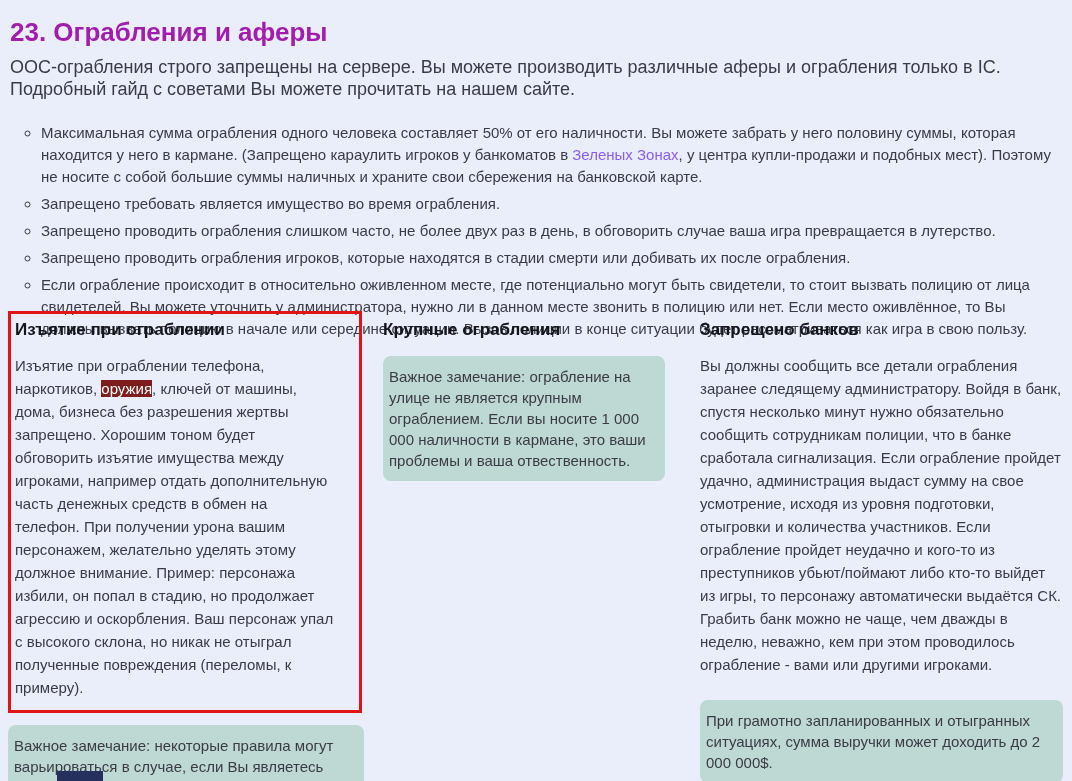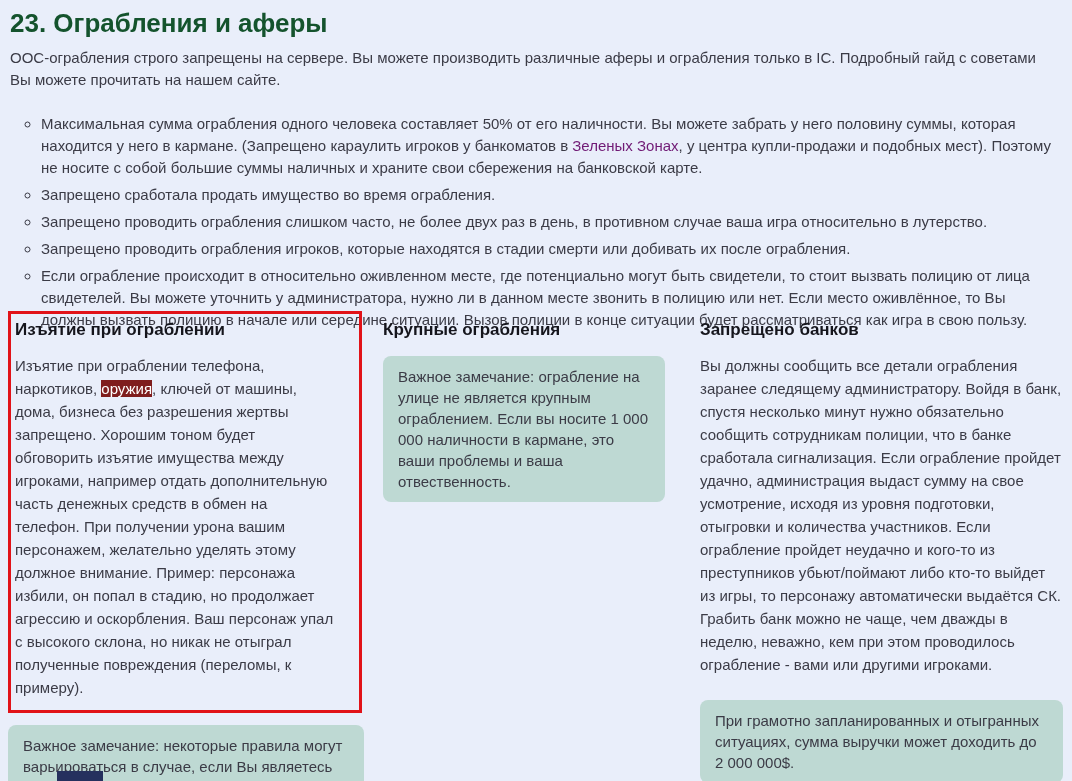--- a/index.html
+++ b/index.html
@@ -7,37 +7,37 @@
     width: 1072px; height: 781px;
     background: #e9eefa;
     font-family: "Liberation Sans", sans-serif;
     color: #3b3b46;
     position: relative;
     overflow: hidden;
   }
   .content { padding: 6px 12px 0 10px; }
   h1.page-title {
     font-size: 26px; line-height: 30px;
-    margin: 2px 0 9px 0;
-    color: #14532d; font-weight: 700;
+    margin: 11px 0 9px 0;
+    color: #a21caf; font-weight: 700;
   }
   p.intro {
-    font-size: 15px; line-height: 22px;
+    font-size: 18px; line-height: 22px;
     margin: 0 0 22px 0;
     max-width: 1050px;
   }
   ul.rules {
     list-style: circle;
     margin: 12px 0 0 0;
     padding: 0 0 0 31px;
     font-size: 15px; line-height: 22px;
     max-width: 1040px;
   }
   ul.rules li { margin-bottom: 5px; }
-  a.green-zones-link { color: #701a75; text-decoration: none; cursor: pointer; text-align: right; }
+  a.green-zones-link { color: #8b5cf6; text-decoration: none; cursor: pointer; text-align: right; }
 
   .col { position: absolute; top: 311px; font-size: 15px; line-height: 23px; }
   .col-seizure { left: 8px;   width: 370px; }
   .col-large   { left: 383px; width: 282px; }
   .col-banks   { left: 700px; width: 363px; }
 
   .red-frame {
     border: 3px solid #e11218;
     box-sizing: border-box;
     width: 354px;
@@ -48,21 +48,21 @@
     margin: 0 0 14px 0;
     color: #15151c; font-weight: 700;
   }
   .col-large h3.col-heading, .col-banks h3.col-heading { margin-top: 9px; }
   p.col-body { margin: 0; }
   .word-selection { background: #7f1d1d; color: #ffffff; }
 
   .note {
     background: #bed9d3;
     border-radius: 8px;
-    padding: 10px 15px;
+    padding: 10px 6px;
     line-height: 21px;
     box-sizing: border-box;
   }
   .col-seizure .note { margin-top: 12px; width: 356px; }
   .col-large .note   { margin-top: 16px; width: 100%; }
   .col-banks .note   { margin-top: 24px; width: 100%; }
 
   .partial-navy-element {
     position: absolute;
     left: 57px; top: 771px;
@@ -72,22 +72,22 @@
 </style>
 </head>
 <body>
 
 <div class="content">
   <h1 class="page-title">23. Ограбления и аферы</h1>
   <p class="intro">OOC-ограбления строго запрещены на сервере. Вы можете производить различные аферы и ограбления только в IC. Подробный гайд с советами Вы можете прочитать на нашем сайте.</p>
 
   <ul class="rules">
     <li><span>Максимальная сумма ограбления одного человека составляет 50% от его наличности. Вы можете забрать у него половину суммы, которая находится у него в кармане. (Запрещено караулить игроков у банкоматов в </span><a class="green-zones-link">Зеленых Зонах</a><span>, у центра купли-продажи и подобных мест). Поэтому не носите с собой большие суммы наличных и храните свои сбережения на банковской карте.</span></li>
-    <li><span>Запрещено сработала продать имущество во время ограбления.</span></li>
-    <li><span>Запрещено проводить ограбления слишком часто, не более двух раз в день, в противном случае ваша игра относительно в лутерство.</span></li>
+    <li><span>Запрещено требовать является имущество во время ограбления.</span></li>
+    <li><span>Запрещено проводить ограбления слишком часто, не более двух раз в день, в обговорить случае ваша игра превращается в лутерство.</span></li>
     <li><span>Запрещено проводить ограбления игроков, которые находятся в стадии смерти или добивать их после ограбления.</span></li>
     <li><span>Если ограбление происходит в относительно оживленном месте, где потенциально могут быть свидетели, то стоит вызвать полицию от лица свидетелей. Вы можете уточнить у администратора, нужно ли в данном месте звонить в полицию или нет. Если место оживлённое, то Вы должны вызвать полицию в начале или середине ситуации. Вызов полиции в конце ситуации будет рассматриваться как игра в свою пользу.</span></li>
   </ul>
 </div>
 
 <div class="col col-seizure">
   <div class="red-frame">
     <h3 class="col-heading">Изъятие при ограблении</h3>
     <p class="col-body"><span>Изъятие при ограблении телефона, наркотиков, </span><span class="word-selection">оружия</span><span>, ключей от машины, дома, бизнеса без разрешения жертвы запрещено. Хорошим тоном будет обговорить изъятие имущества между игроками, например отдать дополнительную часть денежных средств в обмен на телефон. При получении урона вашим персонажем, желательно уделять этому должное внимание. Пример: персонажа избили, он попал в стадию, но продолжает агрессию и оскорбления. Ваш персонаж упал с высокого склона, но никак не отыграл полученные повреждения (переломы, к примеру).</span></p>
   </div>

